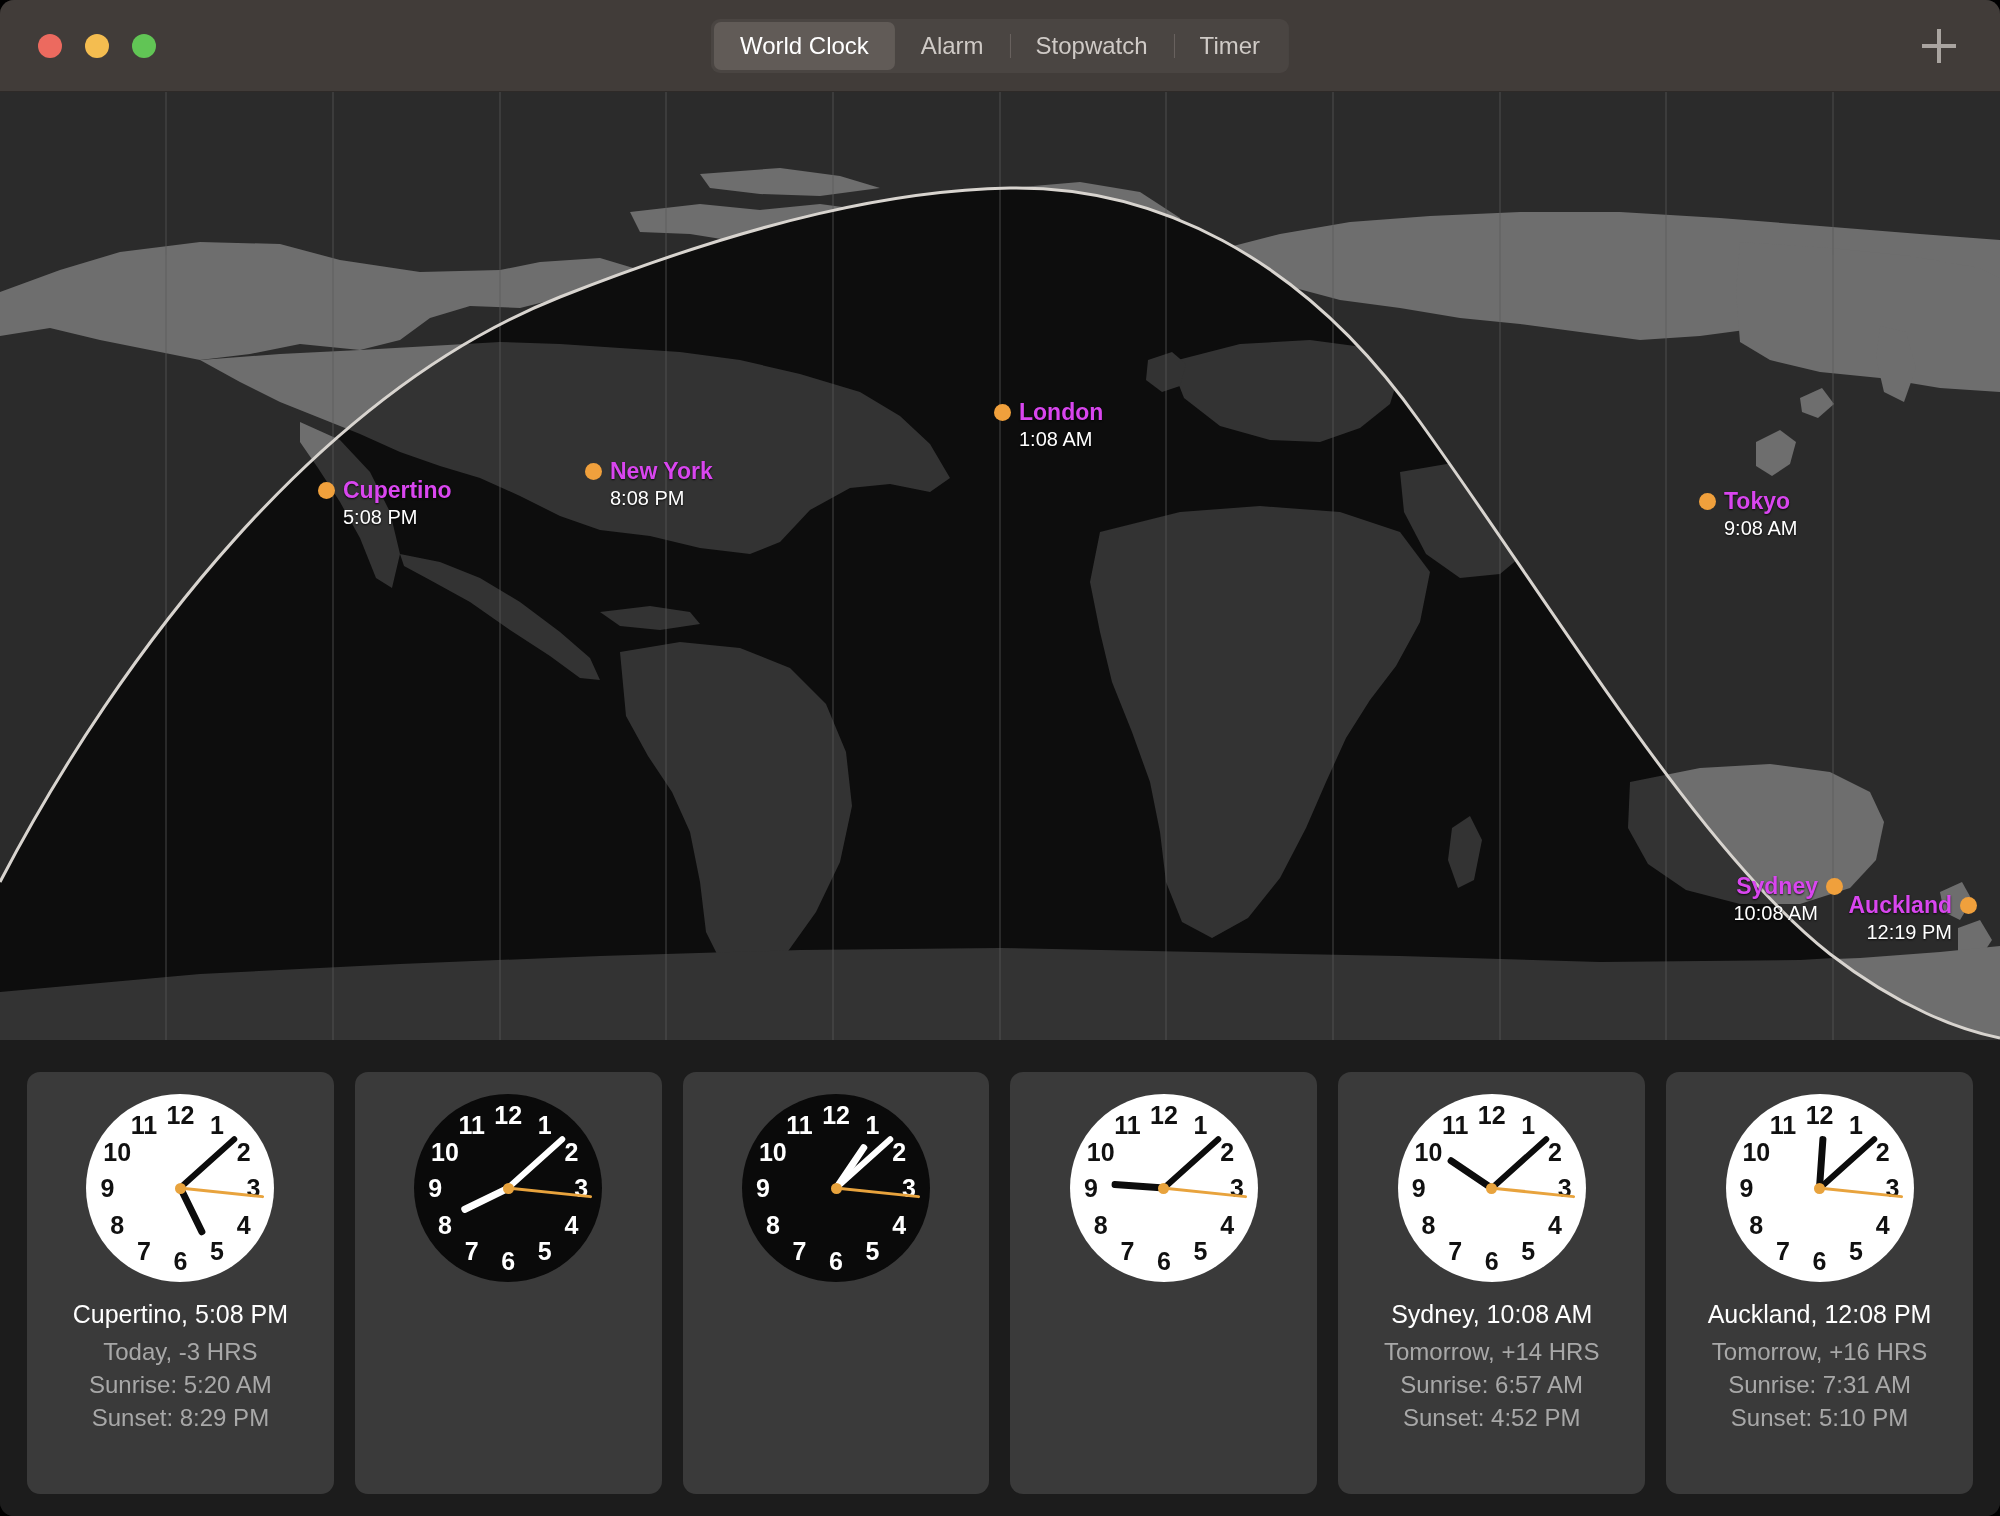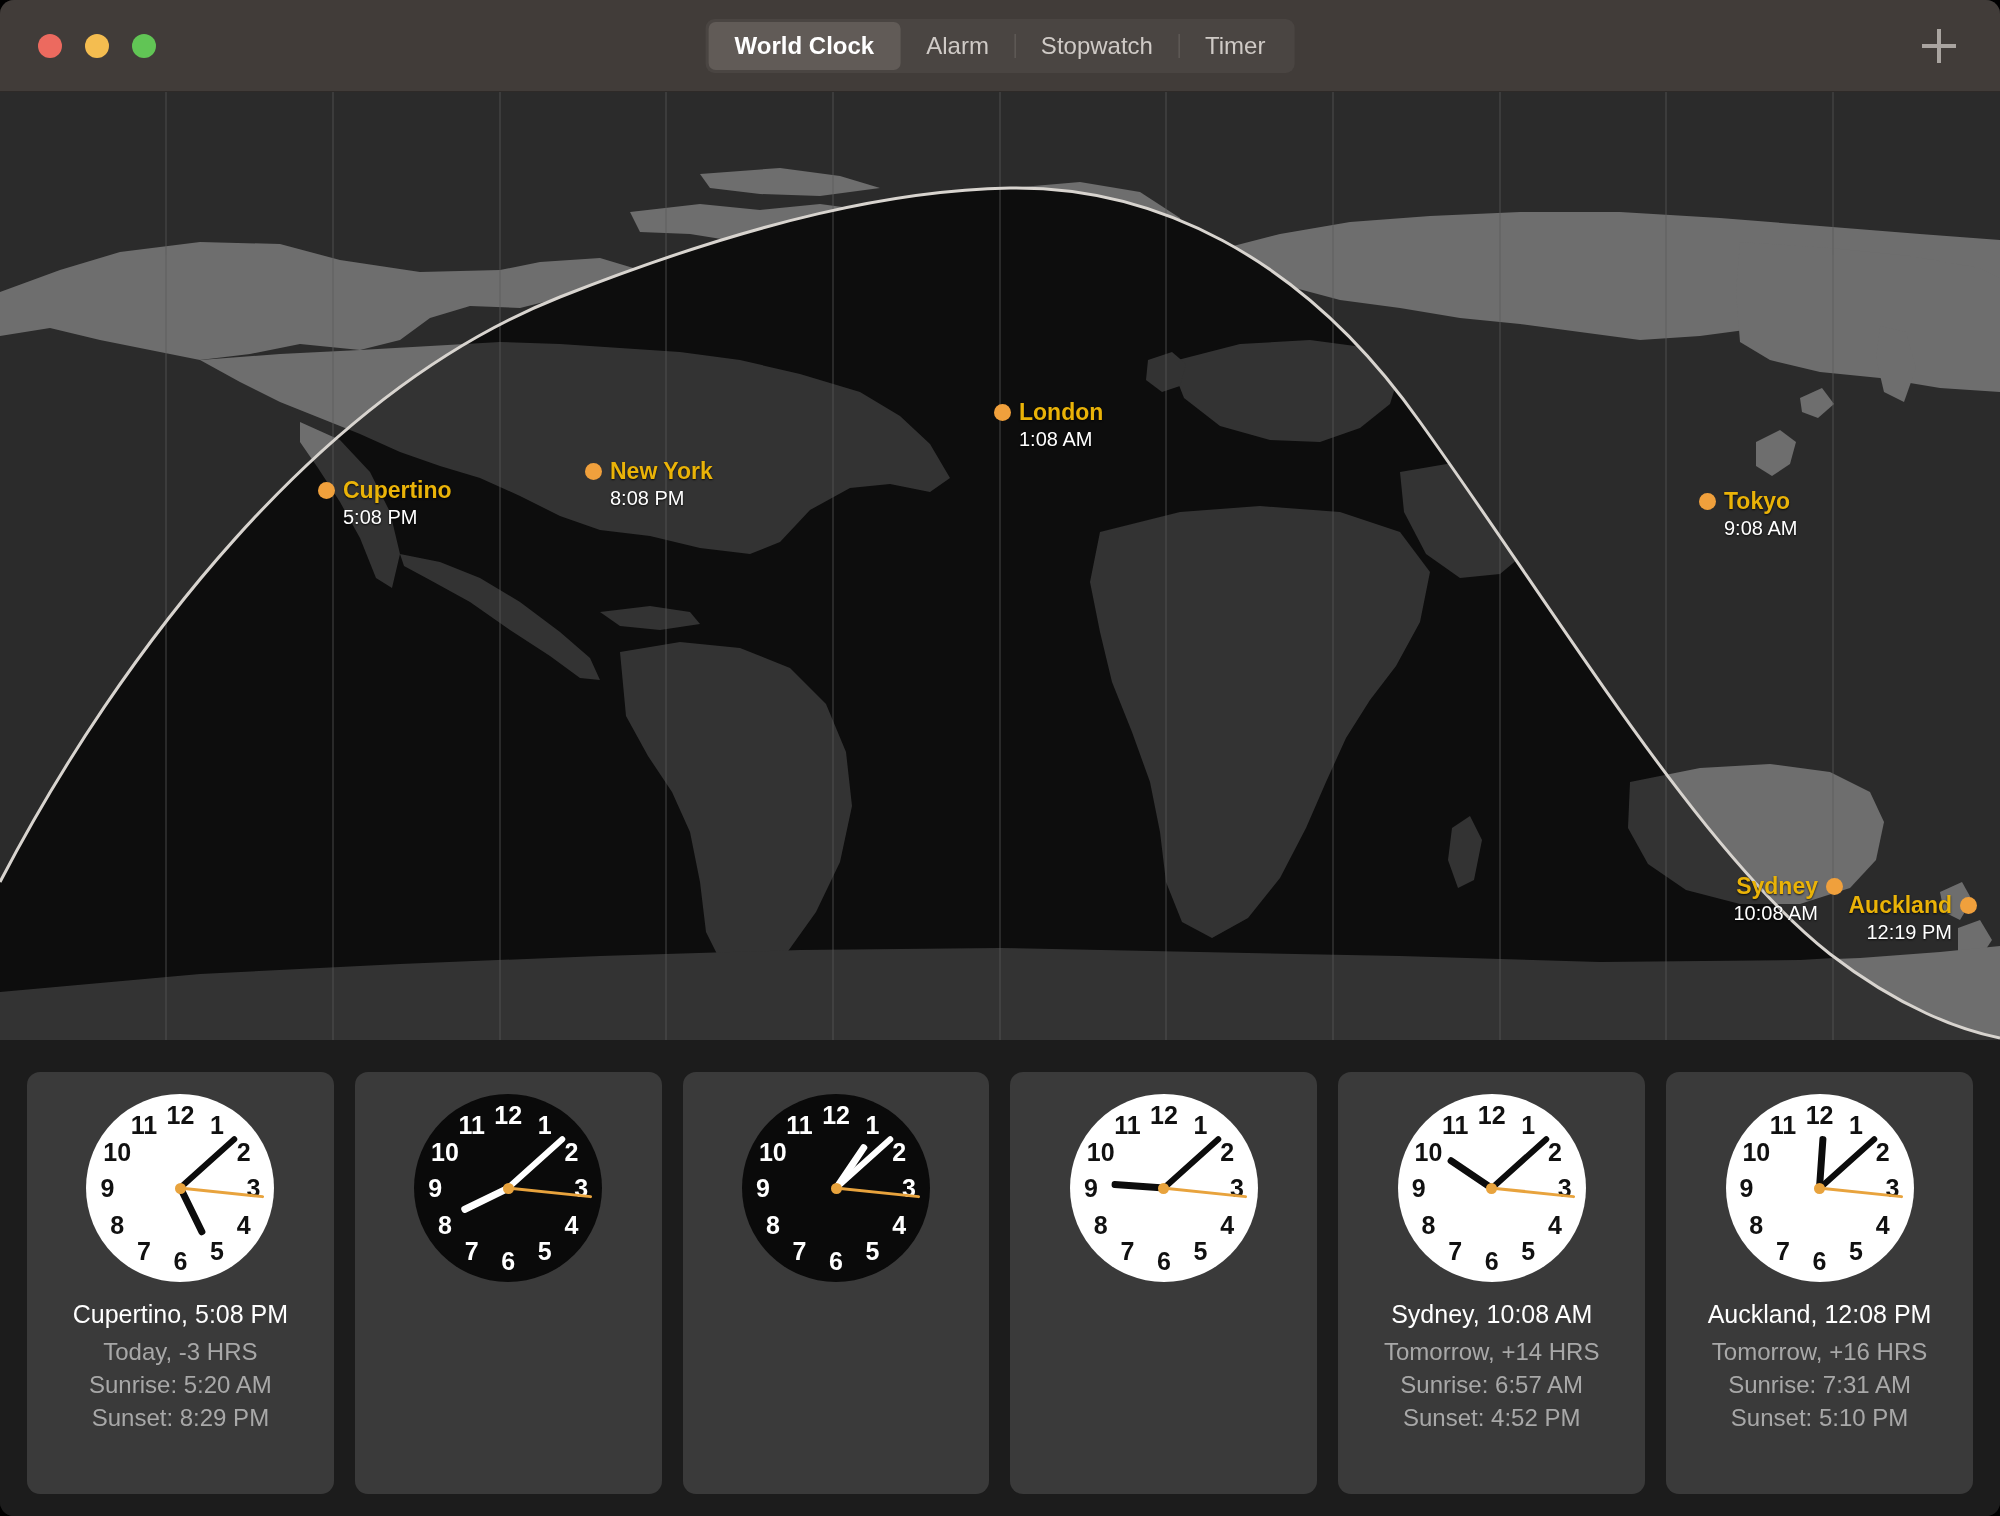--- a/index.html
+++ b/index.html
@@ -50,21 +50,21 @@
     padding: 0 26px;
     font-size: 24px;
     color: #cfcac6;
     border-radius: 7px;
     position: relative;
     white-space: nowrap;
   }
   .tab.selected {
     background: #615b57;
     color: #ffffff;
-    font-weight: bold;
+    font-weight: normal;
   }
   .tab.sep::before {
     content: "";
     position: absolute; left: 0; top: 12px; bottom: 12px;
     width: 1px; background: #6a6460;
   }
 
   #add-button {
     position: absolute; right: 44px; top: 50%;
     transform: translateY(-50%);
@@ -93,21 +93,21 @@
     white-space: nowrap;
   }
   .city .row {
     display: flex; align-items: center; gap: 8px;
   }
   .city .dot {
     width: 17px; height: 17px; border-radius: 50%;
     background: #f0a03c; flex: 0 0 auto;
   }
   .city .name {
-    font-size: 23px; font-weight: bold; color: #eab308;
+    font-size: 23px; font-weight: bold; color: #d946ef;
     text-shadow: 0 1px 2px rgba(0,0,0,.8);
   }
   .city .time {
     font-size: 20px; color: #ffffff;
     text-shadow: 0 1px 2px rgba(0,0,0,.8);
     margin-top: 2px;
   }
   .city.left .time { margin-left: 25px; }
   .city.right { text-align: right; }
   .city.right .row { justify-content: flex-end; }

